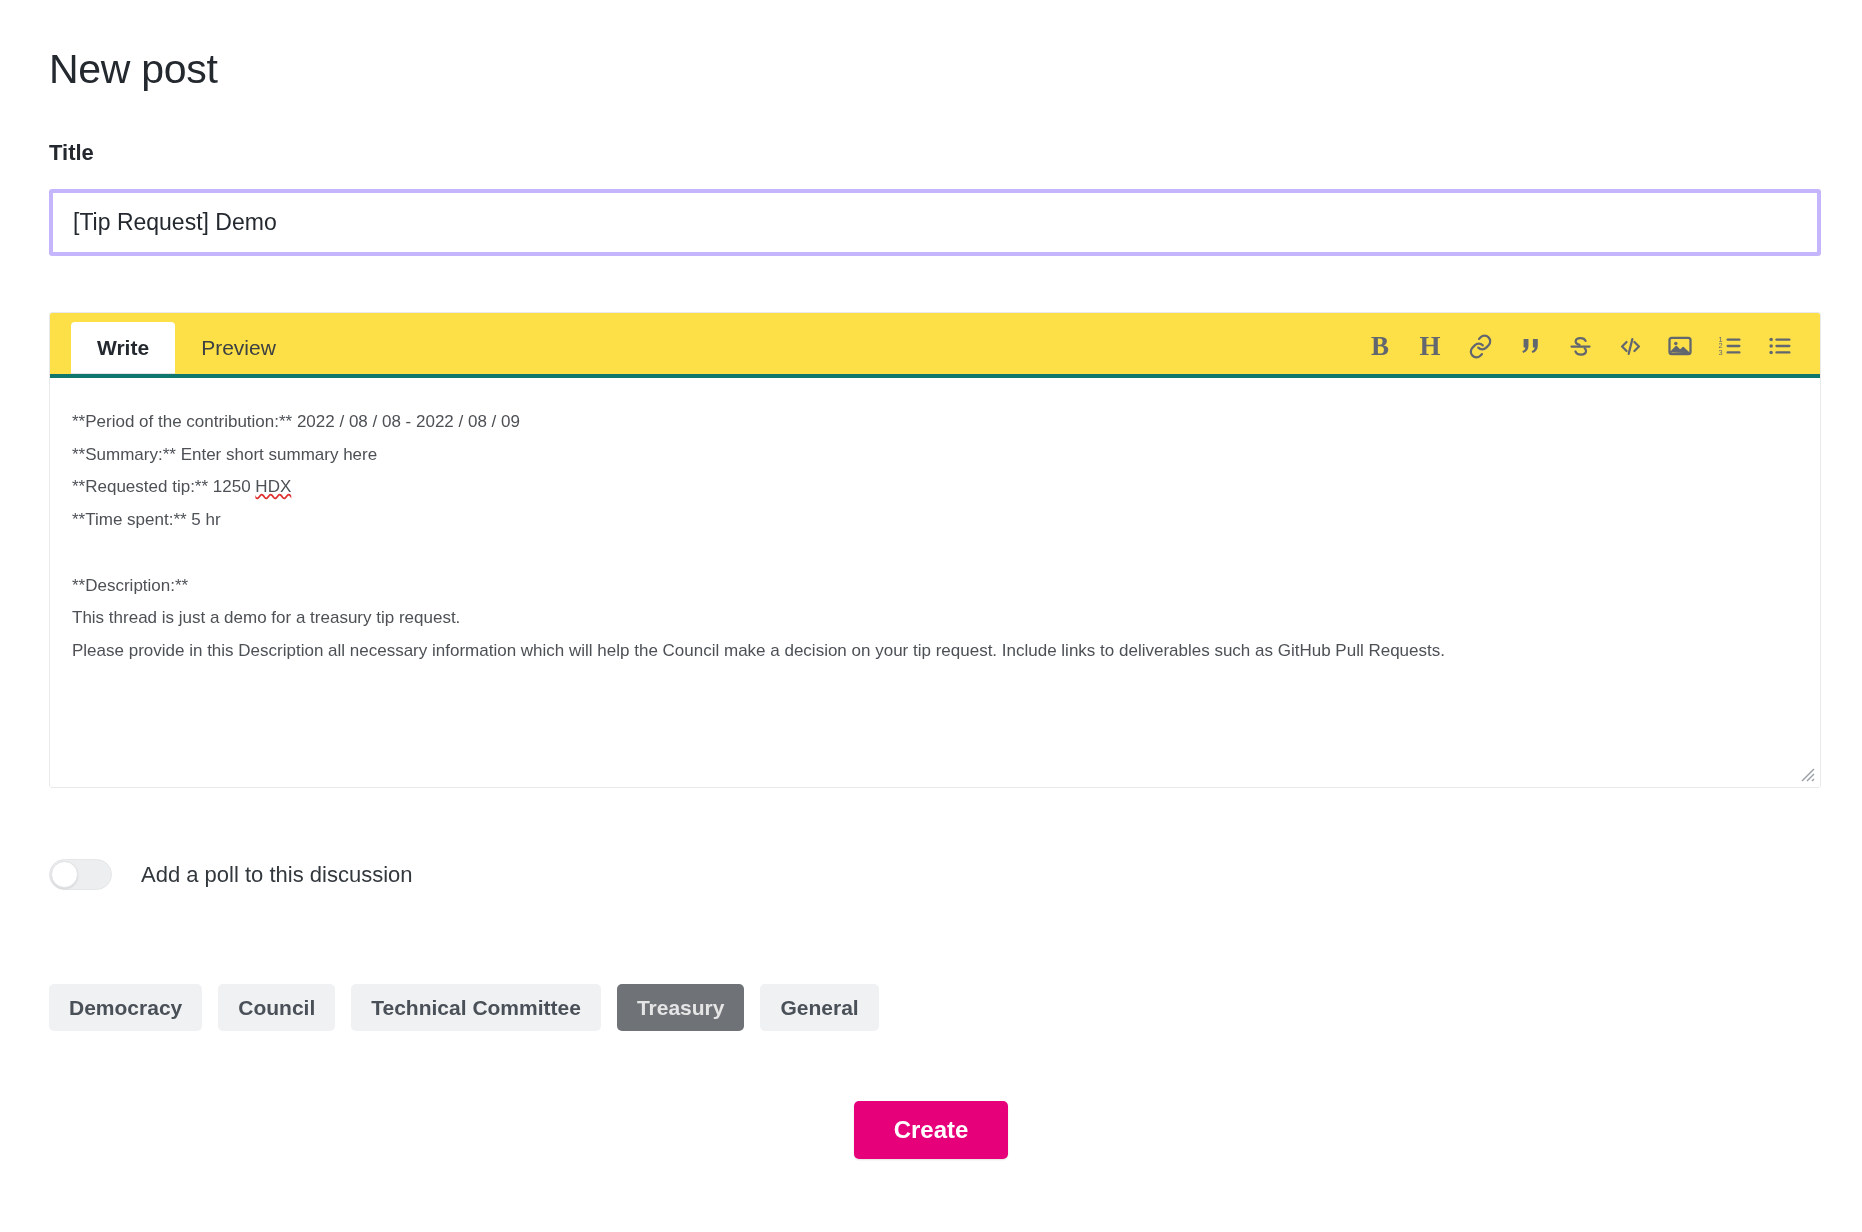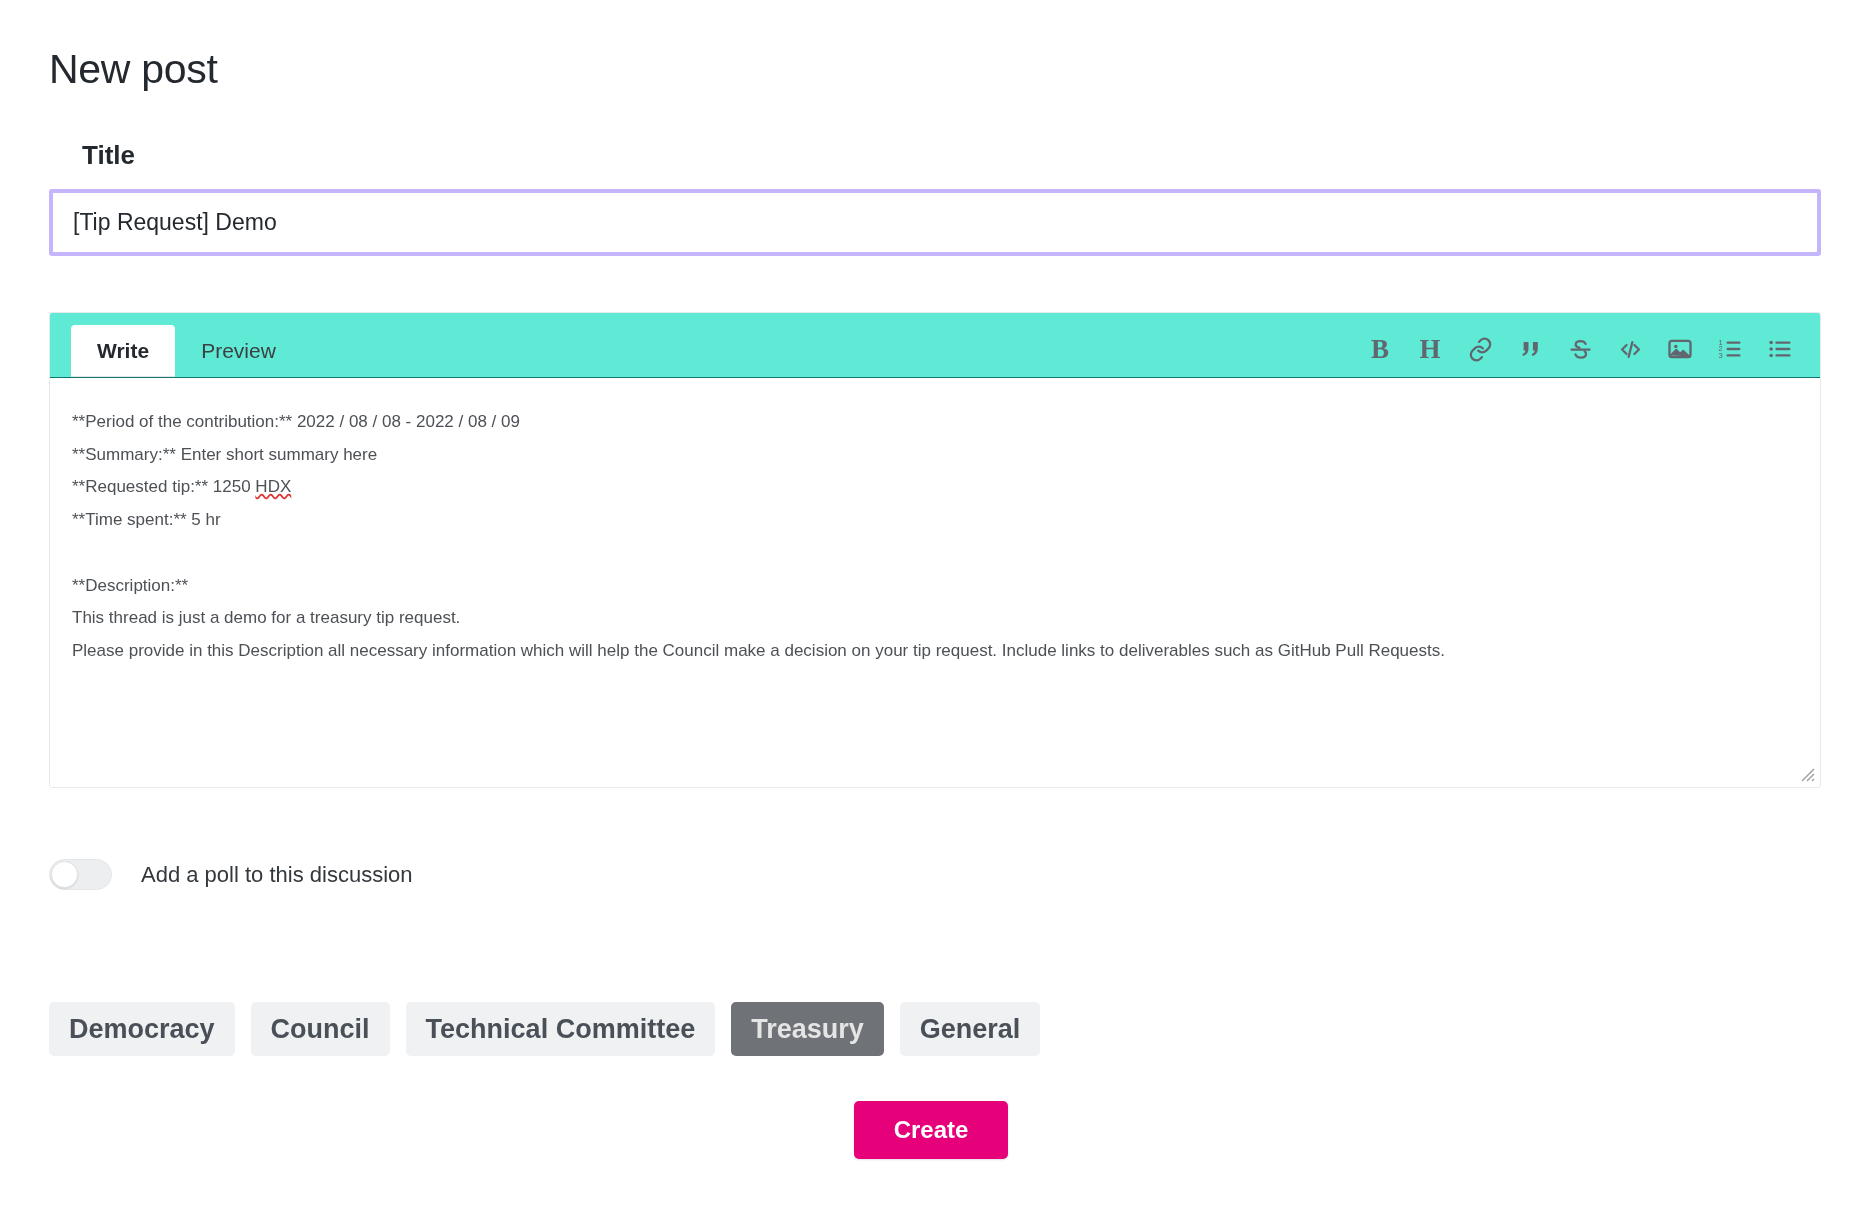--- a/index.html
+++ b/index.html
@@ -33,24 +33,23 @@
     font-weight: 400;
     letter-spacing: -0.3px;
     color: #24292f;
     line-height: 1.2;
   }
 
   .field-label {
     position: absolute;
     left: 49px;
     top: 140px;
-    font-size: 26px;
+    font-size: 22px;
     font-weight: 700;
     color: #24292f;
-    margin-left: 33px;
   }
 
   
   .title-input {
     position: absolute;
     left: 49px;
     top: 189px;
     width: 1772px;
     height: 67px;
     border: 4px solid #c4b5fd;
@@ -73,22 +72,22 @@
     height: 476px;
     border: 1px solid #e9e9e9;
     border-radius: 3px;
     background: #ffffff;
     overflow: hidden;
   }
 
   .editor-toolbar {
     position: relative;
     height: 65px;
-    background: #5eead4;
-    border-bottom: 1px solid #0f766e;
+    background: #fde047;
+    border-bottom: 4px solid #0f766e;
     display: flex;
     align-items: flex-end;
     padding: 0;
   }
 
   .tabs {
     display: flex;
     align-items: flex-end;
     margin-left: 21px;
     height: 100%;
@@ -216,30 +215,29 @@
   .tags {
     position: absolute;
     left: 49px;
     top: 984px;
     display: flex;
     align-items: center;
     gap: 16px;
   }
   .tag {
     font-family: "Liberation Sans", sans-serif;
-    font-size: 27px;
+    font-size: 21px;
     font-weight: 700;
     color: #4a5058;
     background: #f0f1f3;
     border: none;
     border-radius: 5px;
     padding: 11px 20px;
     cursor: pointer;
     line-height: 1.2;
-    margin-top: 18px;
   }
   .tag.selected {
     background: #6f7277;
     color: #e5e5e5;
   }
 
   
   .create-wrap {
     position: absolute;
     left: 0;

